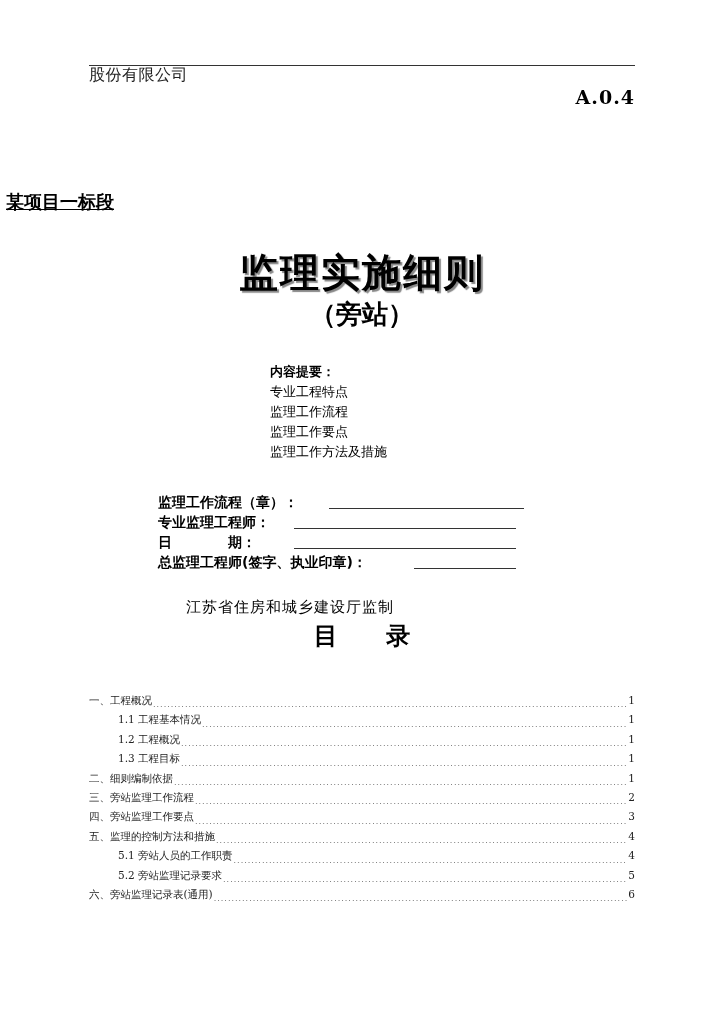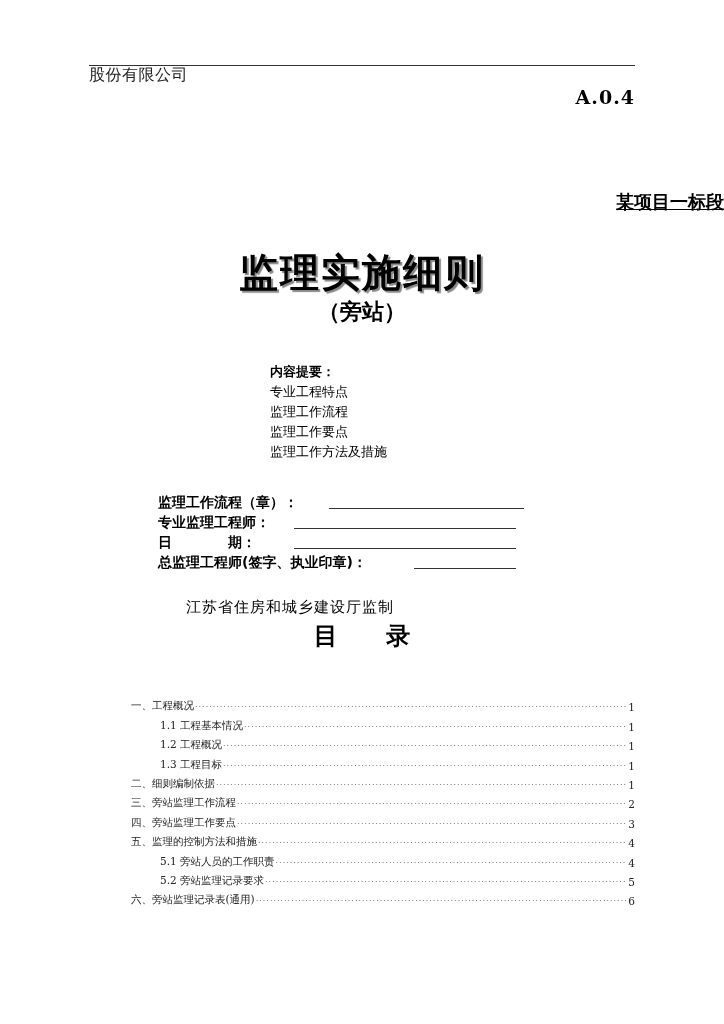--- a/index.html
+++ b/index.html
@@ -14,35 +14,35 @@
     }
     .header-rule {
       left: 89px; top: 65px; width: 546px; height: 0;
       border-top: 1.5px solid #333;
     }
     .doc-code {
       right: 89px; top: 86px; font-size: 19px; font-weight: bold;
       font-family: "DejaVu Serif", serif; letter-spacing: 1px;
     }
     .project-name {
-      left: 0; width: 724px; top: 190px; text-align: right;
+      left: 0; width: 724px; top: 190px; text-align: left;
     }
     .project-name span {
       font-size: 18px; font-weight: bold; text-decoration: underline;
       font-family: "DejaVu Sans", sans-serif; padding-left: 6px;
     }
     .main-title {
       left: 0; width: 724px; top: 246px; text-align: center;
       font-size: 39px; font-weight: bold; letter-spacing: 2px;
       font-family: "DejaVu Sans", sans-serif;
       text-shadow: 2px 2px 1px #888;
     }
     .subtitle {
       left: 0; width: 724px; top: 297px; text-align: center;
-      font-size: 22px; font-weight: bold; font-family: "DejaVu Sans", sans-serif;
+      font-size: 26px; font-weight: bold; font-family: "DejaVu Sans", sans-serif;
     }
     .summary { left: 270px; top: 362px; font-size: 13px; line-height: 20px; }
     .summary .heading { font-weight: bold; font-family: "DejaVu Sans", sans-serif; }
     .summary .item { font-family: "DejaVu Serif", serif; }
     .signs { left: 158px; top: 492px; font-size: 14px; line-height: 20px;
       font-family: "DejaVu Sans", sans-serif; font-weight: bold; }
     .sign-row { position: relative; height: 20px; white-space: nowrap; }
     .sign-row .line {
       position: absolute; top: 16px; height: 0; border-top: 1px solid #333;
     }
@@ -50,21 +50,21 @@
       left: 0; width: 580px; top: 598px; text-align: center;
       font-size: 15px; font-family: "DejaVu Sans", sans-serif; letter-spacing: 1px;
     }
     .toc-title {
       left: 0; width: 724px; top: 620px; text-align: center;
       font-size: 24px; font-weight: bold; font-family: "DejaVu Sans", sans-serif;
       word-spacing: 40px;
     }
     .toc { left: 89px; top: 694px; width: 546px; font-size: 10.5px;
       font-family: "DejaVu Serif", serif; color: #222; }
-    .toc-row { display: flex; height: 19.4px; align-items: flex-end; margin-left: 42px; }
+    .toc-row { display: flex; height: 19.4px; align-items: flex-start; }
     .toc-row.sub { padding-left: 29px; }
     .toc-row .label { white-space: nowrap; }
     .toc-row .dots {
       flex: 1; overflow: hidden; white-space: nowrap; margin: 0 1px;
       color: #444; letter-spacing: 1px; font-size: 8px; align-self: flex-end; padding-bottom: 4px;
     }
     .toc-row .page { white-space: nowrap; }
   </style>
 </head>
 <body>

